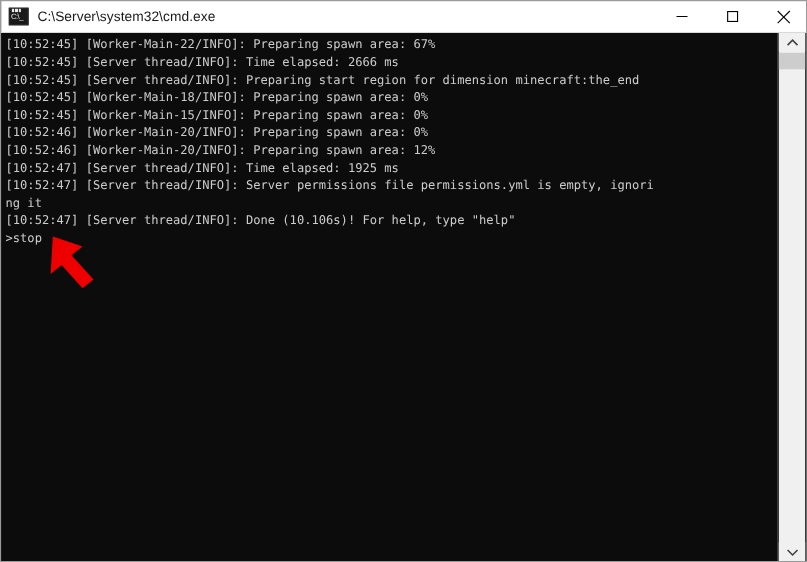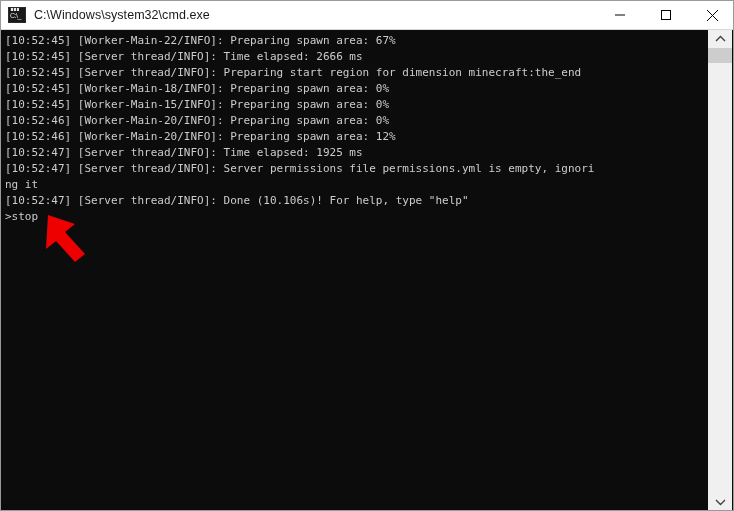--- a/index.html
+++ b/index.html
@@ -175,21 +175,21 @@
 <body>
 
 <div id="window">
 
   <div id="titlebar">
     <div id="app-icon">
       <div class="iconframe"></div>
       <div class="icondots"></div>
       <div class="icontext">C:\_</div>
     </div>
-    <div id="title-text">C:\Windows\system32\cmd.exe</div>
+    <div id="title-text">C:\Server\system32\cmd.exe</div>
 
     <div id="window-controls">
       <div class="winbtn">
         <svg width="12" height="12" viewBox="0 0 12 12">
           <line x1="1" y1="6" x2="11" y2="6" stroke="#000000" stroke-width="1"></line>
         </svg>
       </div>
       <div class="winbtn">
         <svg width="12" height="12" viewBox="0 0 12 12">
           <rect x="1.5" y="1.5" width="9" height="9" fill="none" stroke="#000000" stroke-width="1"></rect>

